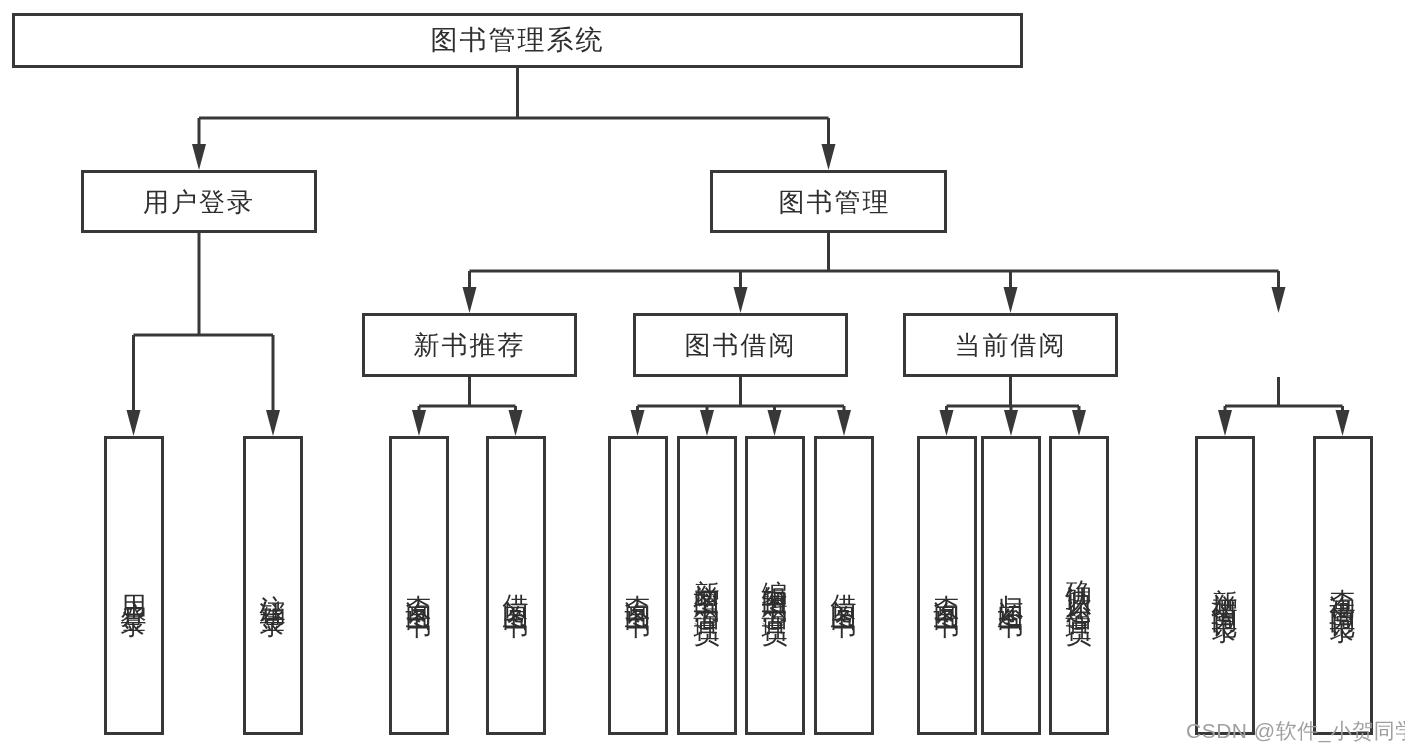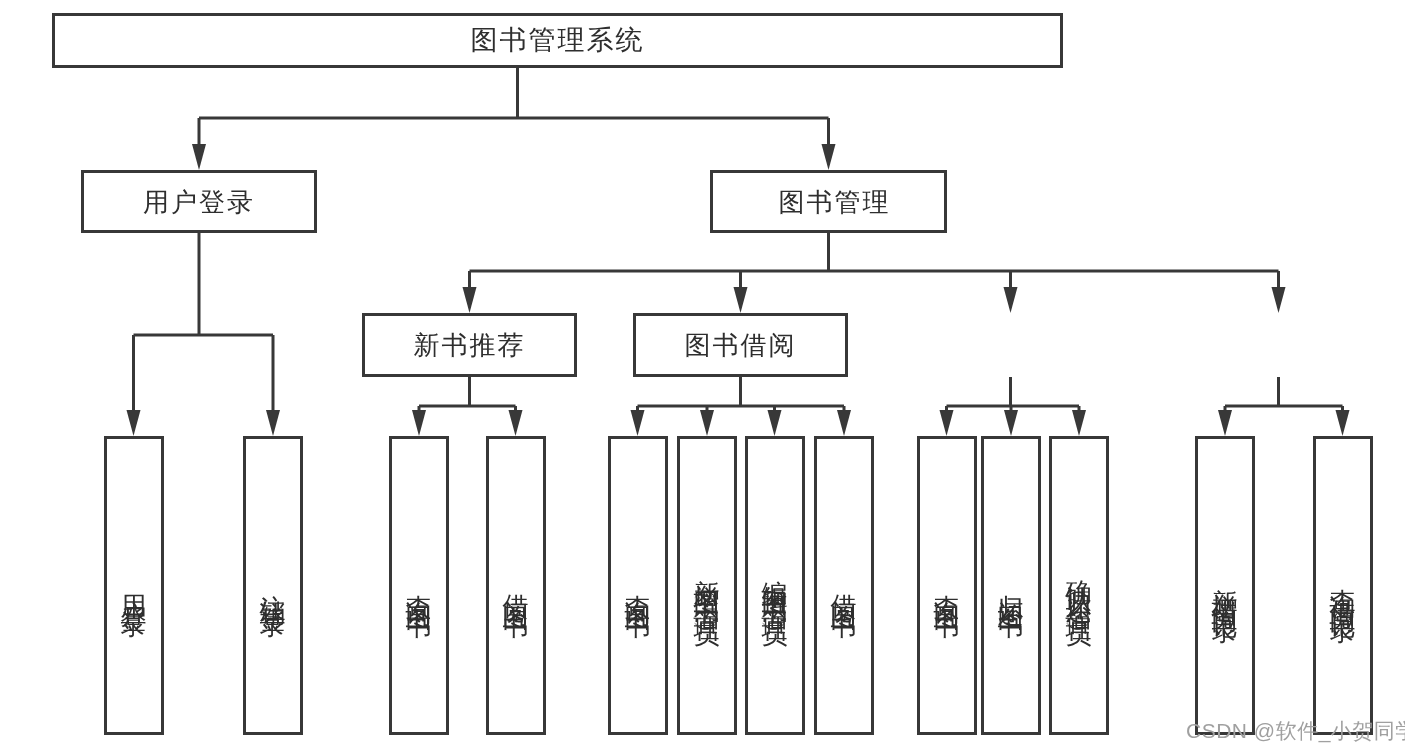--- a/index.html
+++ b/index.html
@@ -24,21 +24,21 @@
     background: #ffffff;
     color: #2e2e2e;
     display: flex;
     align-items: center;
     justify-content: center;
     text-align: center;
     font-size: 26px;
     letter-spacing: 2px;
     line-height: 1;
   }
-  .node.root { font-size: 27px; margin-left: 40px; }
+  .node.root { font-size: 27px; }
   .node.vert {
     writing-mode: vertical-rl;
     text-orientation: mixed;
     font-size: 26px;
     letter-spacing: 6px;
     line-height: 1;
     padding: 4px 0;
   }
   #watermark {
     position: absolute;
@@ -88,20 +88,21 @@
     </g>
   </svg>
 
   <div class="node root" style="left:12px; top:13px; width:1011px; height:55px;">图书管理系统</div>
 
   <div class="node" style="left:81px; top:170px; width:236px; height:63px;">用户登录</div>
   <div class="node" style="left:710px; top:170px; width:237px; height:63px;padding-left:12px;">图书管理</div>
 
   <div class="node" style="left:633px; top:313px; width:215px; height:64px;">图书借阅</div>
   <div class="node" style="left:362px; top:313px; width:215px; height:64px;">新书推荐</div>
+  <div class="node" style="left:903px; top:313px; width:215px; height:64px;">当前借阅</div>
 
   <div class="node vert" style="left:104px; top:436px; width:60px; height:299px;">用户登录</div>
   <div class="node vert" style="left:243px; top:436px; width:60px; height:299px;">注销登录</div>
 
   <div class="node vert" style="left:389px; top:436px; width:60px; height:299px;">查询图书</div>
   <div class="node vert" style="left:486px; top:436px; width:60px; height:299px;">借阅图书</div>
 
   <div class="node vert" style="left:608px; top:436px; width:60px; height:299px;">查询图书</div>
   <div class="node vert" style="left:677px; top:436px; width:60px; height:299px;">新增图书（管理员）</div>
   <div class="node vert" style="left:745px; top:436px; width:60px; height:299px;">编辑图书（管理员）</div>

